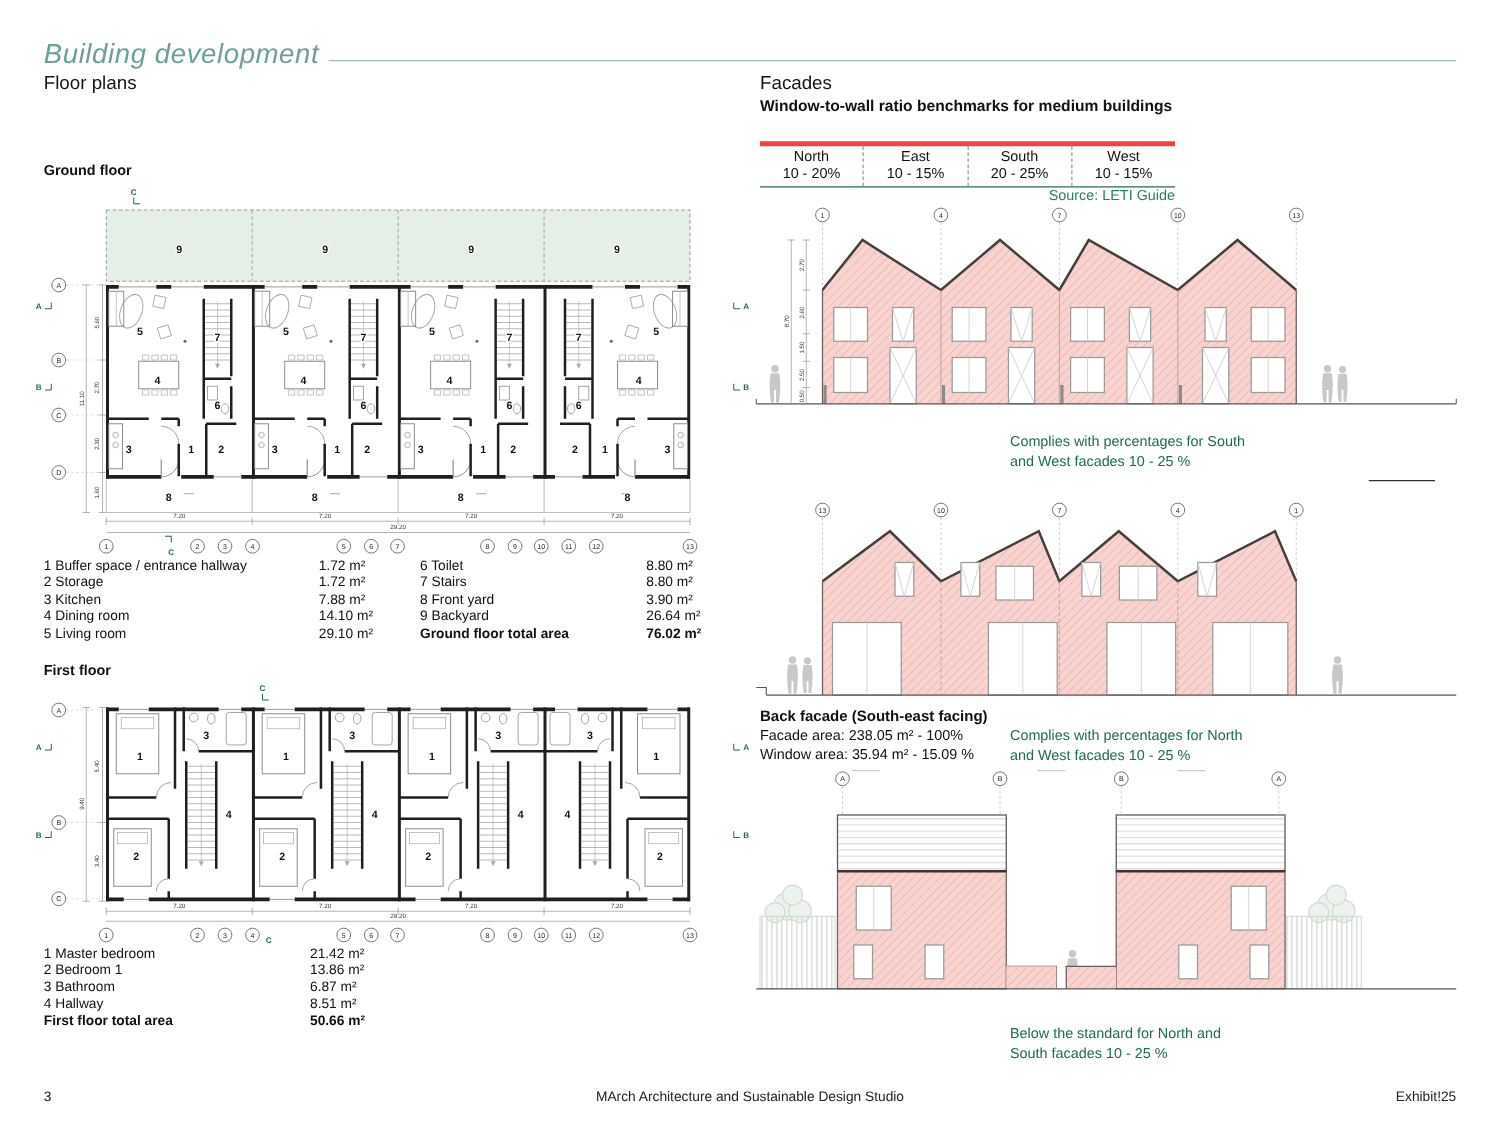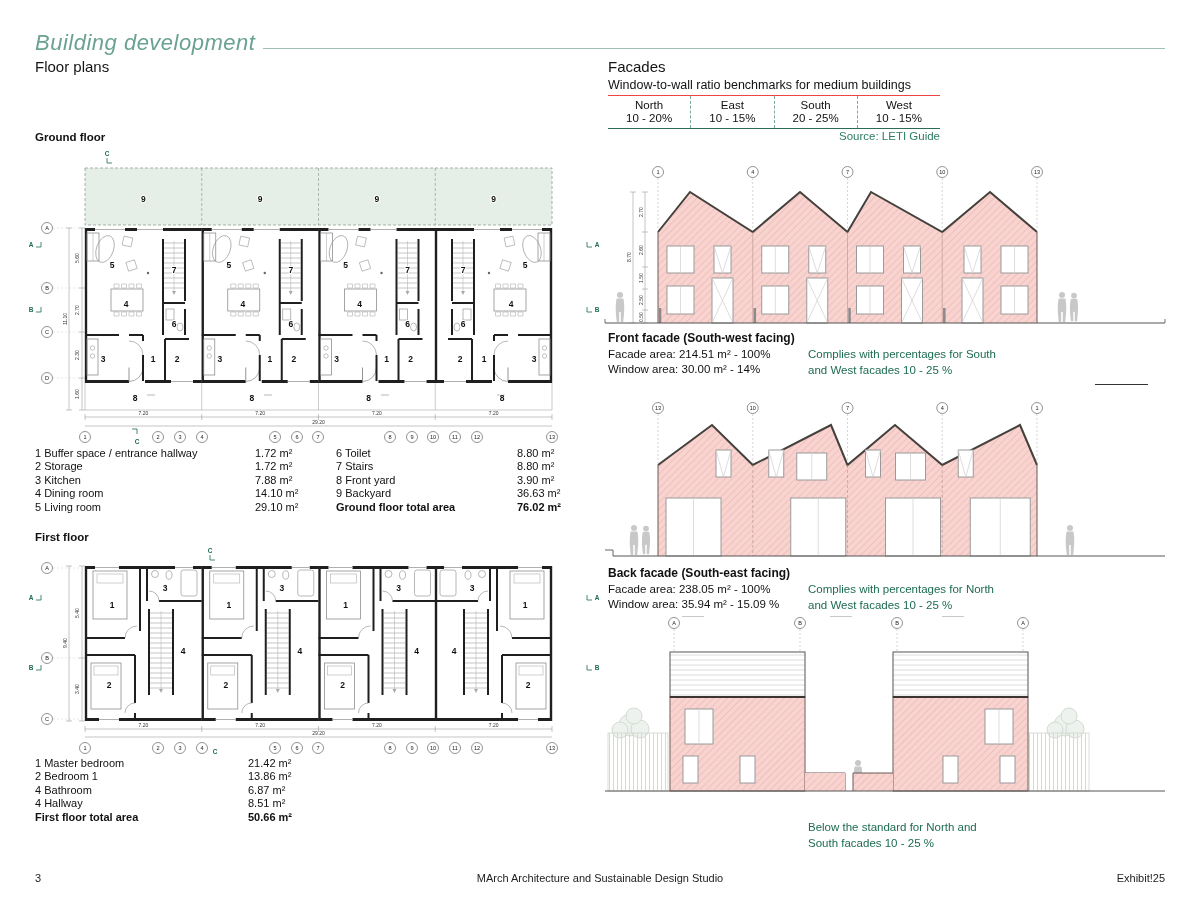--- a/index.html
+++ b/index.html
@@ -4,21 +4,21 @@
 <style>
   html,body{margin:0;padding:0;background:#fff}
   .page{position:relative;width:1200px;height:900px;background:#fff;overflow:hidden;
         font-family:"Liberation Sans",sans-serif;color:#111}
   .abs{position:absolute}
   .title{font-size:22px;font-style:italic;color:#6ba293;letter-spacing:.5px}
   .titlerule{border-top:1.5px solid #9dc2b4}
   .subhead{font-size:15px;color:#141414}
   .seclabel{font-size:11.5px;font-weight:bold}
   .bench{width:332px}
-  .bench-title{font-size:12.5px;font-weight:normal;border-bottom:1px solid #ef4444;padding-bottom:3px}
+  .bench-title{font-size:12.5px;font-weight:bold;border-bottom:4px solid #ef4444;padding-bottom:21px}
   .bench-grid{display:flex;border-bottom:1.5px solid #2a6b54}
   .bench-cell{width:83px;text-align:center;font-size:11.5px;padding:3px 0 4px 0}
   .bench-cell + .bench-cell{border-left:1px dashed #7cab97}
   .bench-dir{margin-bottom:1px}
   .bench-src{font-size:11.5px;color:#2e7d60;text-align:right;margin-top:1px}
   .lg{font-size:11px;line-height:13.4px}
   .lg-row{display:flex}
   .lg-name{display:inline-block}
   .lg-area{display:inline-block;text-align:left}
   .bold{font-weight:bold}
@@ -347,21 +347,21 @@
         <div class="lg-row">
             <span class="lg-name" style="width:181px">7 Stairs</span>
             <span class="lg-area" style="width:75px">8.80 m²</span>
           </div>
         <div class="lg-row">
             <span class="lg-name" style="width:181px">8 Front yard</span>
             <span class="lg-area" style="width:75px">3.90 m²</span>
           </div>
         <div class="lg-row">
             <span class="lg-name" style="width:181px">9 Backyard</span>
-            <span class="lg-area" style="width:75px">36.63 m²</span>
+            <span class="lg-area" style="width:75px">26.64 m²</span>
           </div>
         <div class="lg-row bold">
             <span class="lg-name" style="width:181px">Ground floor total area</span>
             <span class="lg-area" style="width:75px">76.02 m²</span>
           </div>
       </div>
     </div>
   </div>
 
   <div class="abs seclabel" style="left:35px;top:531px">First floor</div>
@@ -463,21 +463,21 @@
   <div class="abs lg" style="left:35px;top:757px">
     <div class="lg-row">
         <span class="lg-name" style="width:213px">1 Master bedroom</span>
         <span>21.42 m²</span>
       </div>
     <div class="lg-row">
         <span class="lg-name" style="width:213px">2 Bedroom 1</span>
         <span>13.86 m²</span>
       </div>
     <div class="lg-row">
-        <span class="lg-name" style="width:213px">4 Bathroom</span>
+        <span class="lg-name" style="width:213px">3 Bathroom</span>
         <span>6.87 m²</span>
       </div>
     <div class="lg-row">
         <span class="lg-name" style="width:213px">4 Hallway</span>
         <span>8.51 m²</span>
       </div>
     <div class="lg-row bold">
         <span class="lg-name" style="width:213px">First floor total area</span>
         <span>50.66 m²</span>
       </div>
@@ -558,25 +558,20 @@
       <path d="M30 32h6M30 163h6" class="dimline"></path>
       <text class="dim" transform="rotate(-90 29 97)" x="29" y="99">8.70</text>
     </g>
     <g>
       <use href="#person" transform="translate(20,148)"></use>
       <use href="#person" transform="translate(462,148)"></use>
       <use href="#person" transform="translate(474,148) scale(0.95)"></use>
     </g>
   </svg>
 
-  <div class="abs cap" style="left:608px;top:331px">
-    <div class="cap-title">Front facade (South-west facing)</div>
-    <div>Facade area: 214.51 m² - 100%</div>
-    <div>Window area: 30.00 m² - 14%</div>
-  </div>
   <div class="abs note" style="left:808px;top:347px;width:230px">
     <div>Complies with percentages for South</div>
     <div>and West facades 10 - 25 %</div>
   </div>
   <div class="abs" style="left:1095px;top:384px;width:53px;border-top:1.2px solid #333"></div>
 
   <svg class="abs" style="left:600px;top:398px" width="585" height="165" viewBox="0 0 585 165">
     <path d="M58,158 L58,67 L112,27 L152.75,67 L231,27 L247.5,67 L295,27 L342.25,67 L420,27 L437,67 L437,158 Z" fill="#f8d3cf"></path>
     <path d="M58,158 L58,67 L112,27 L152.75,67 L231,27 L247.5,67 L295,27 L342.25,67 L420,27 L437,67 L437,158 Z" fill="url(#hatch)"></path>
     <path d="M58,67 L112,27 L152.75,67 L231,27 L247.5,67 L295,27 L342.25,67 L420,27 L437,67" fill="none" stroke="#44403c" stroke-width="2"></path>

